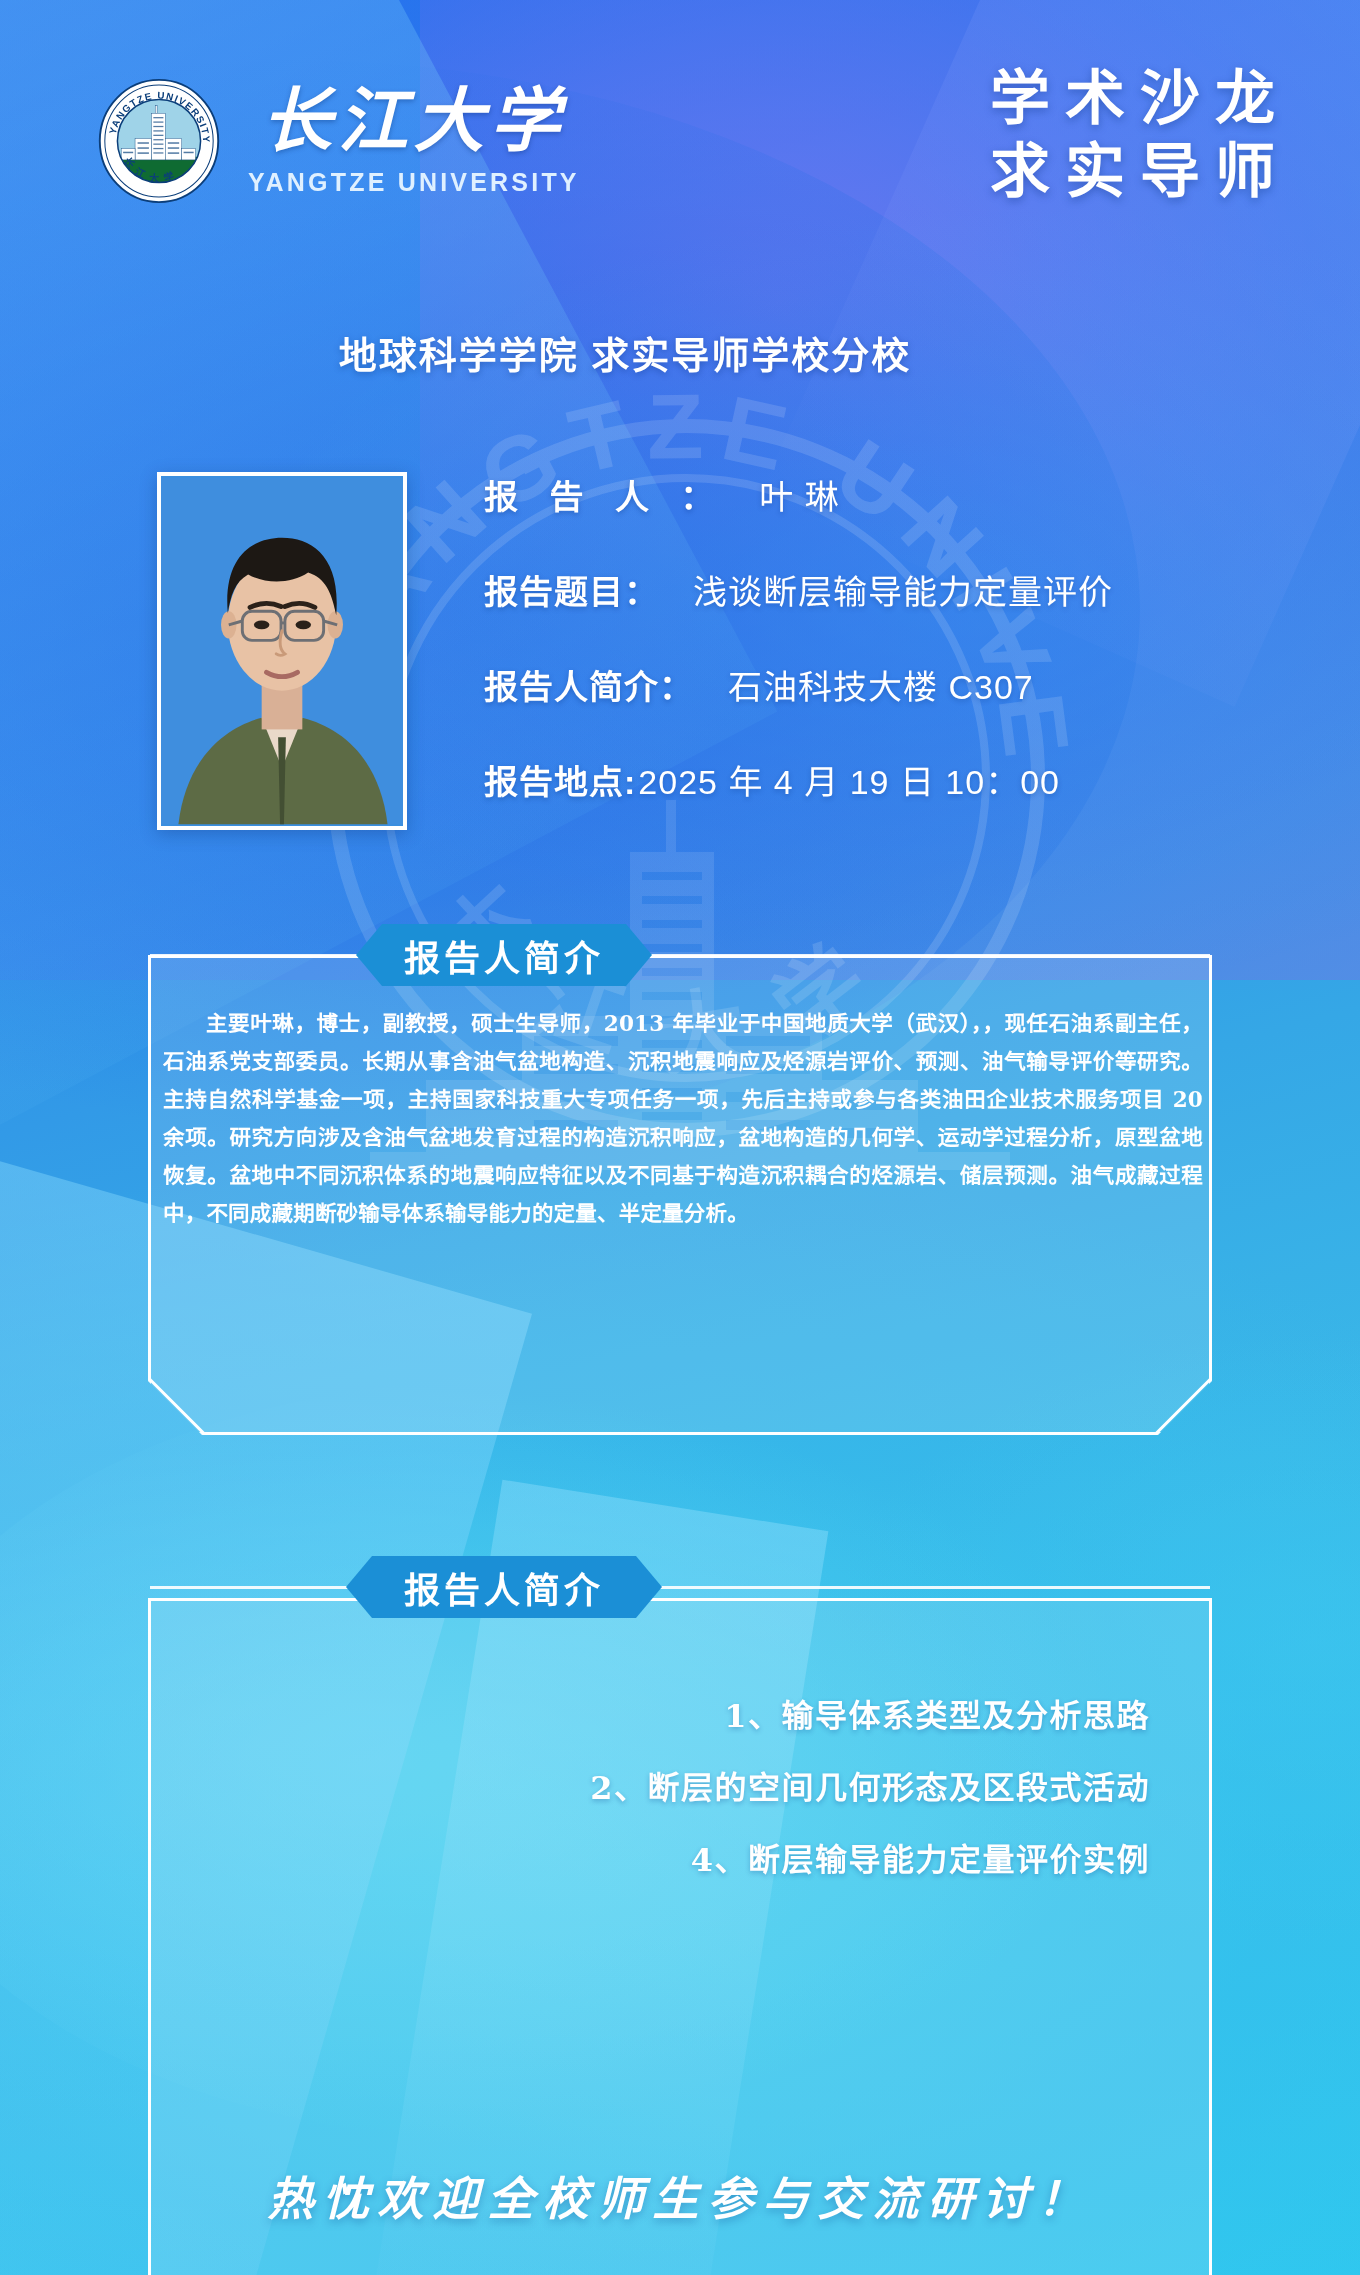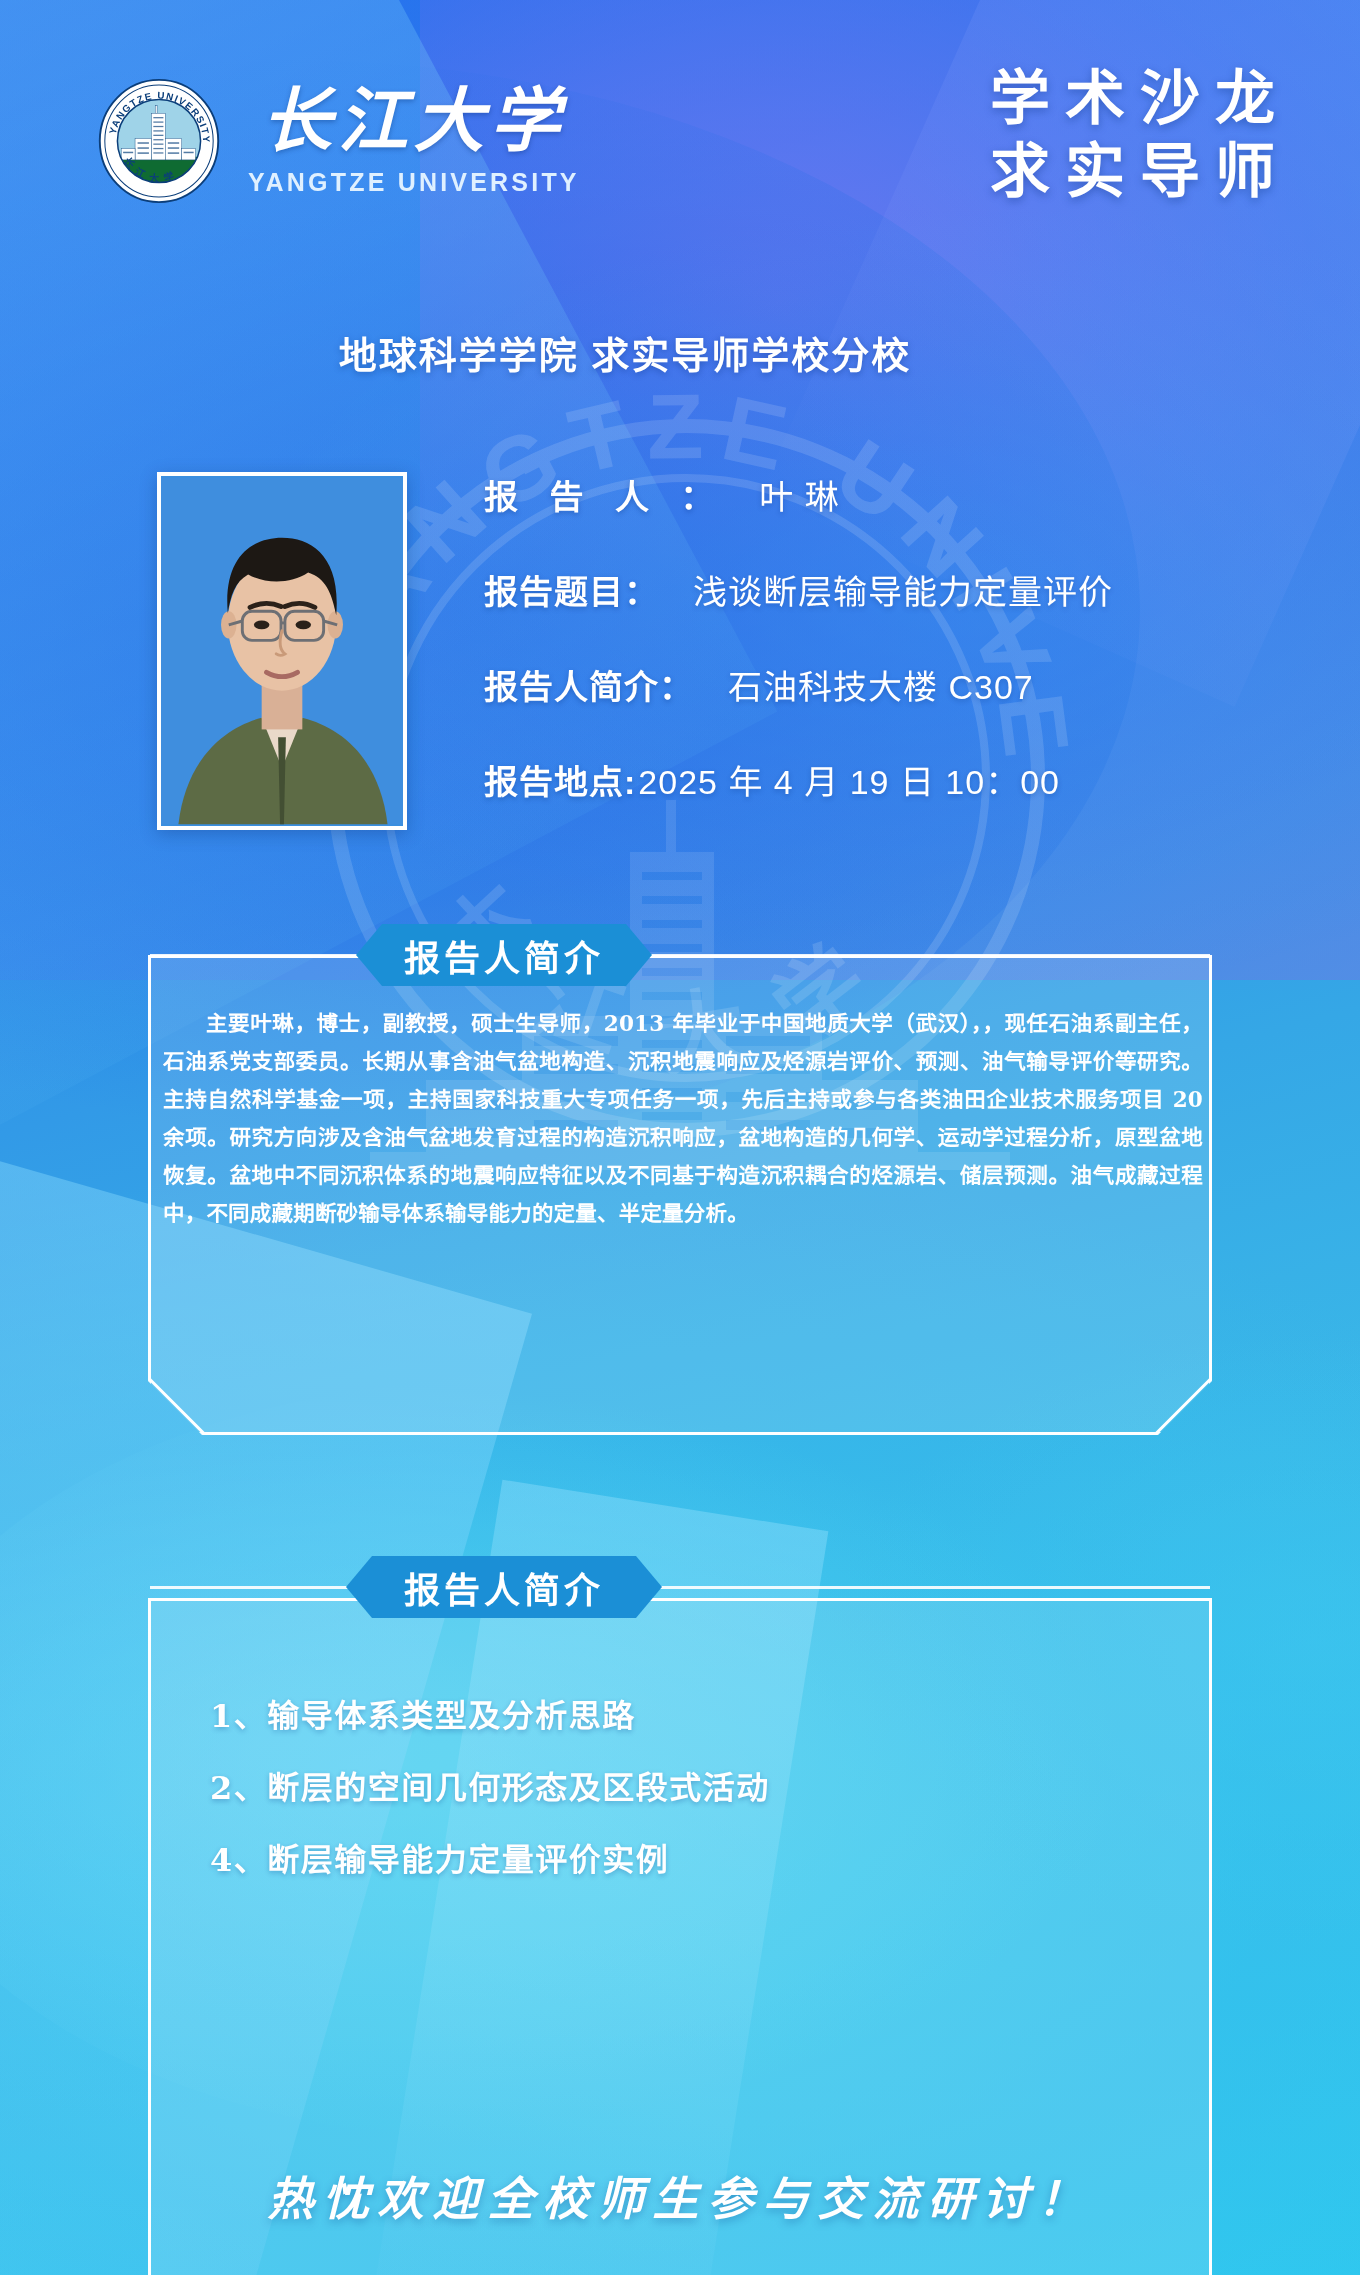--- a/index.html
+++ b/index.html
@@ -240,20 +240,21 @@
     position:absolute;left:210px;top:1700px;width:940px;
   }
   .agenda-item{
     font-family:"DejaVu Serif","Liberation Serif",serif;
     font-size:32px;font-weight:700;color:#ffffff;
     letter-spacing:1.5px;
     line-height:1;
     margin-bottom:40px;
     text-shadow:0 2px 5px rgba(10,60,140,.30);
     white-space:nowrap;
+    text-align:right;
   }
   .agenda-item:last-child{margin-bottom:0;}
 
   
   .footer{
     position:absolute;left:0;top:2162px;width:100%;
     text-align:center;
   }
   .footer-text{
     font-family:"DejaVu Serif","Liberation Serif",serif;

